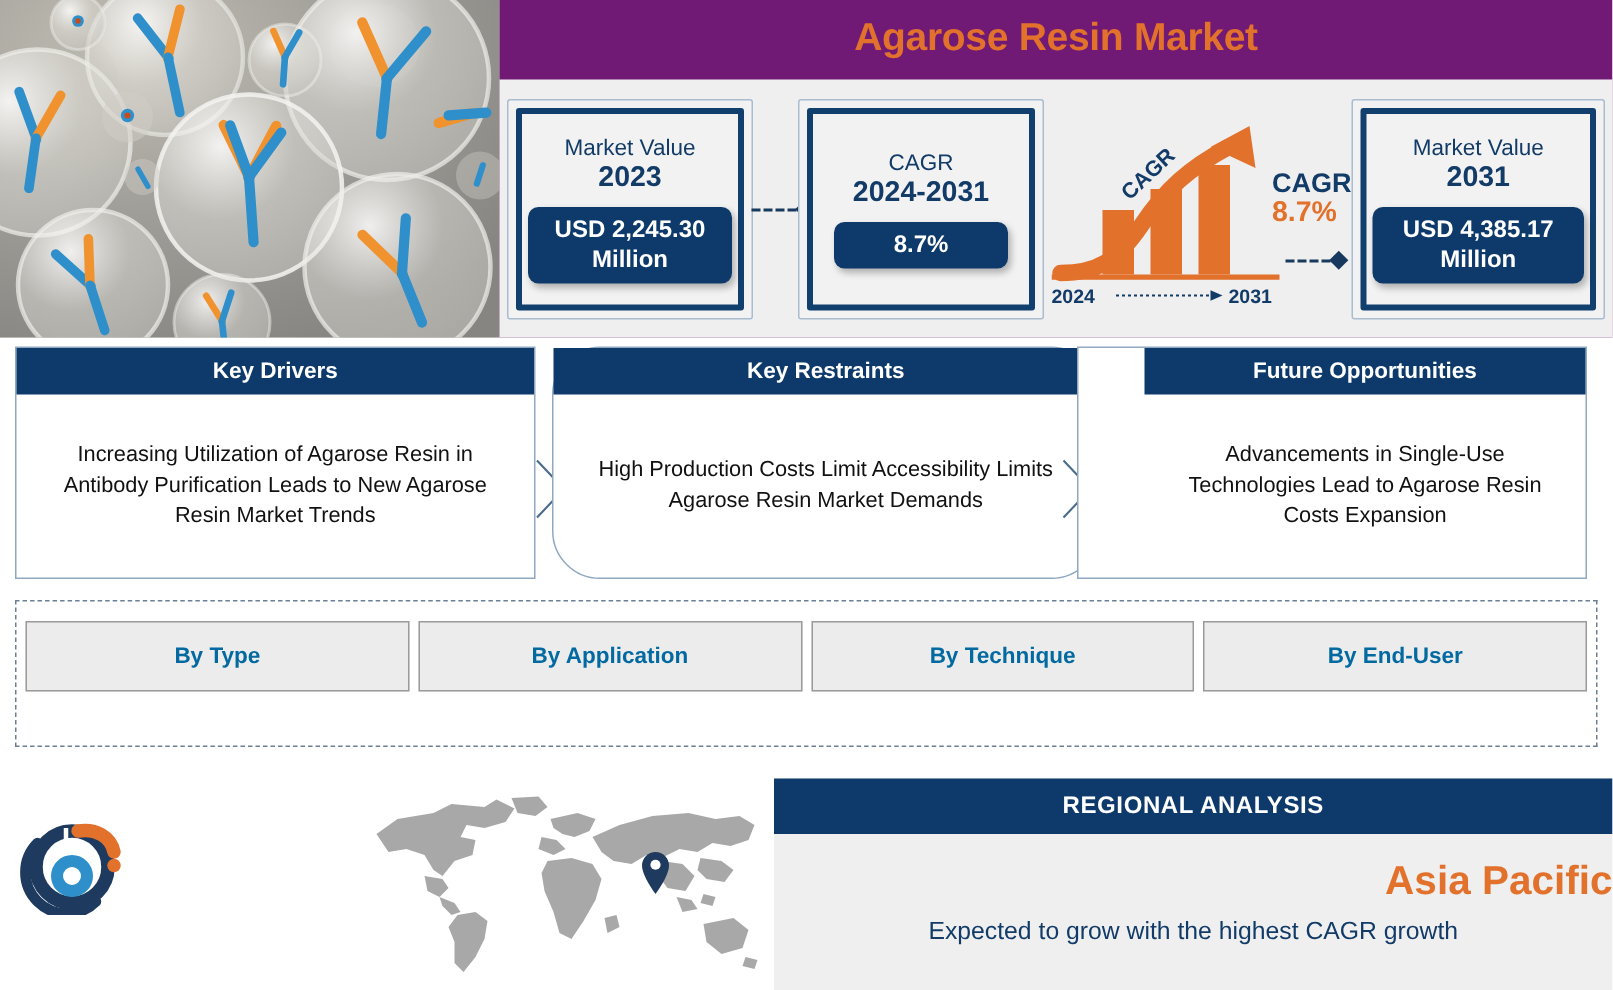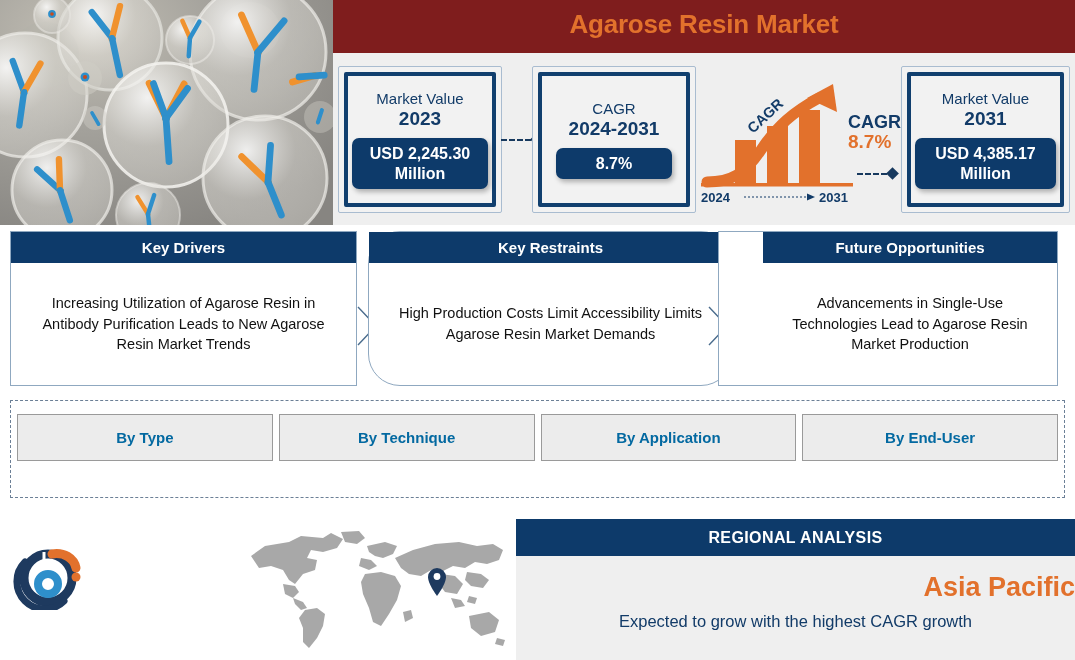--- a/index.html
+++ b/index.html
@@ -18,21 +18,21 @@
   .hero-img {
     position: absolute; left: 0; top: 0; width: 333px; height: 225px;
     overflow: hidden;
     background:
       radial-gradient(circle at 30% 20%, #b9b5ac 0%, #9c9a95 40%, #8e8c88 100%);
   }
   .hero-img svg { position: absolute; left: 0; top: 0; }
 
   .top-right {
     position: absolute; left: 333px; top: 0; width: 742px; height: 225px;
-    background: #7f1d1d;
+    background: #701a75;
   }
   .main-title {
     position: absolute; left: 0; top: 9px; width: 742px;
     text-align: center;
     font-size: 26px; font-weight: bold; color: #E2712C;
     letter-spacing: -0.2px;
   }
   .metrics-band {
     position: absolute; left: 0; top: 53px; width: 883px; height: 172px;
     background: #efefef;
@@ -397,29 +397,29 @@
     </div>
 
     <div class="chev" style="left:707px;">
       <svg width="22" height="42" viewBox="0 0 22 42">
         <polyline points="2,2 20,21 2,40" fill="#ffffff" stroke="#4a6c8d" stroke-width="1.4"></polyline>
       </svg>
     </div>
 
     <div class="dpanel" id="dp-3">
       <div class="dpanel-head">Future Opportunities</div>
-      <div class="dpanel-body">Advancements in Single-Use Technologies Lead to Agarose Resin Market Production</div>
+      <div class="dpanel-body">Advancements in Single-Use Technologies Lead to Agarose Resin Costs Expansion</div>
     </div>
   </div>
 
   <div class="seg-wrap">
     <div class="seg-cells">
       <div class="seg-cell">By Type</div>
+      <div class="seg-cell">By Application</div>
       <div class="seg-cell">By Technique</div>
-      <div class="seg-cell">By Application</div>
       <div class="seg-cell">By End-User</div>
     </div>
   </div>
 
   <div class="footer">
 
     <div class="logo-block">
       <svg width="72" height="66" viewBox="0 0 72 66">
         <path d="M36 10 A24 24 0 1 0 36 58 A24 24 0 0 0 36 10 Z" fill="none" stroke="#1E3A5F" stroke-width="9"></path>
         <path d="M13 18 A26 26 0 1 0 52 57" fill="none" stroke="#1E3A5F" stroke-width="7" stroke-linecap="round"></path>

